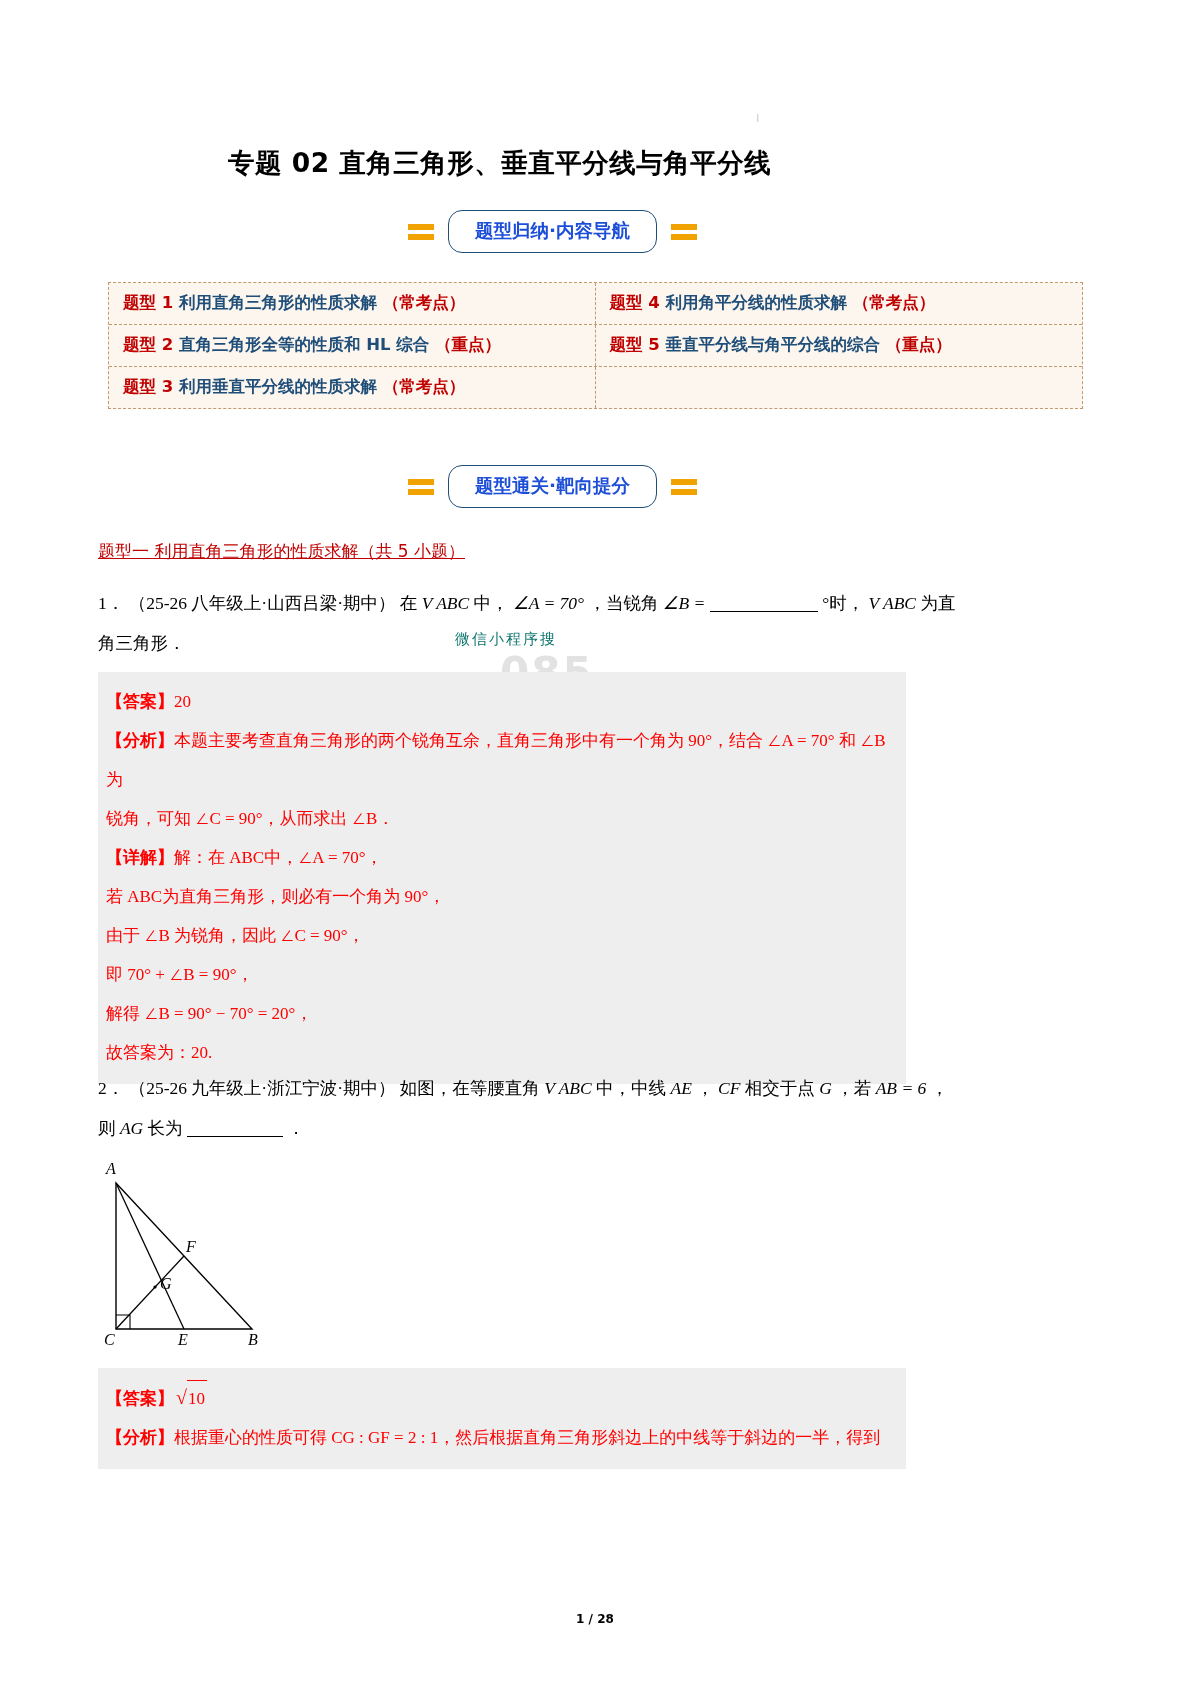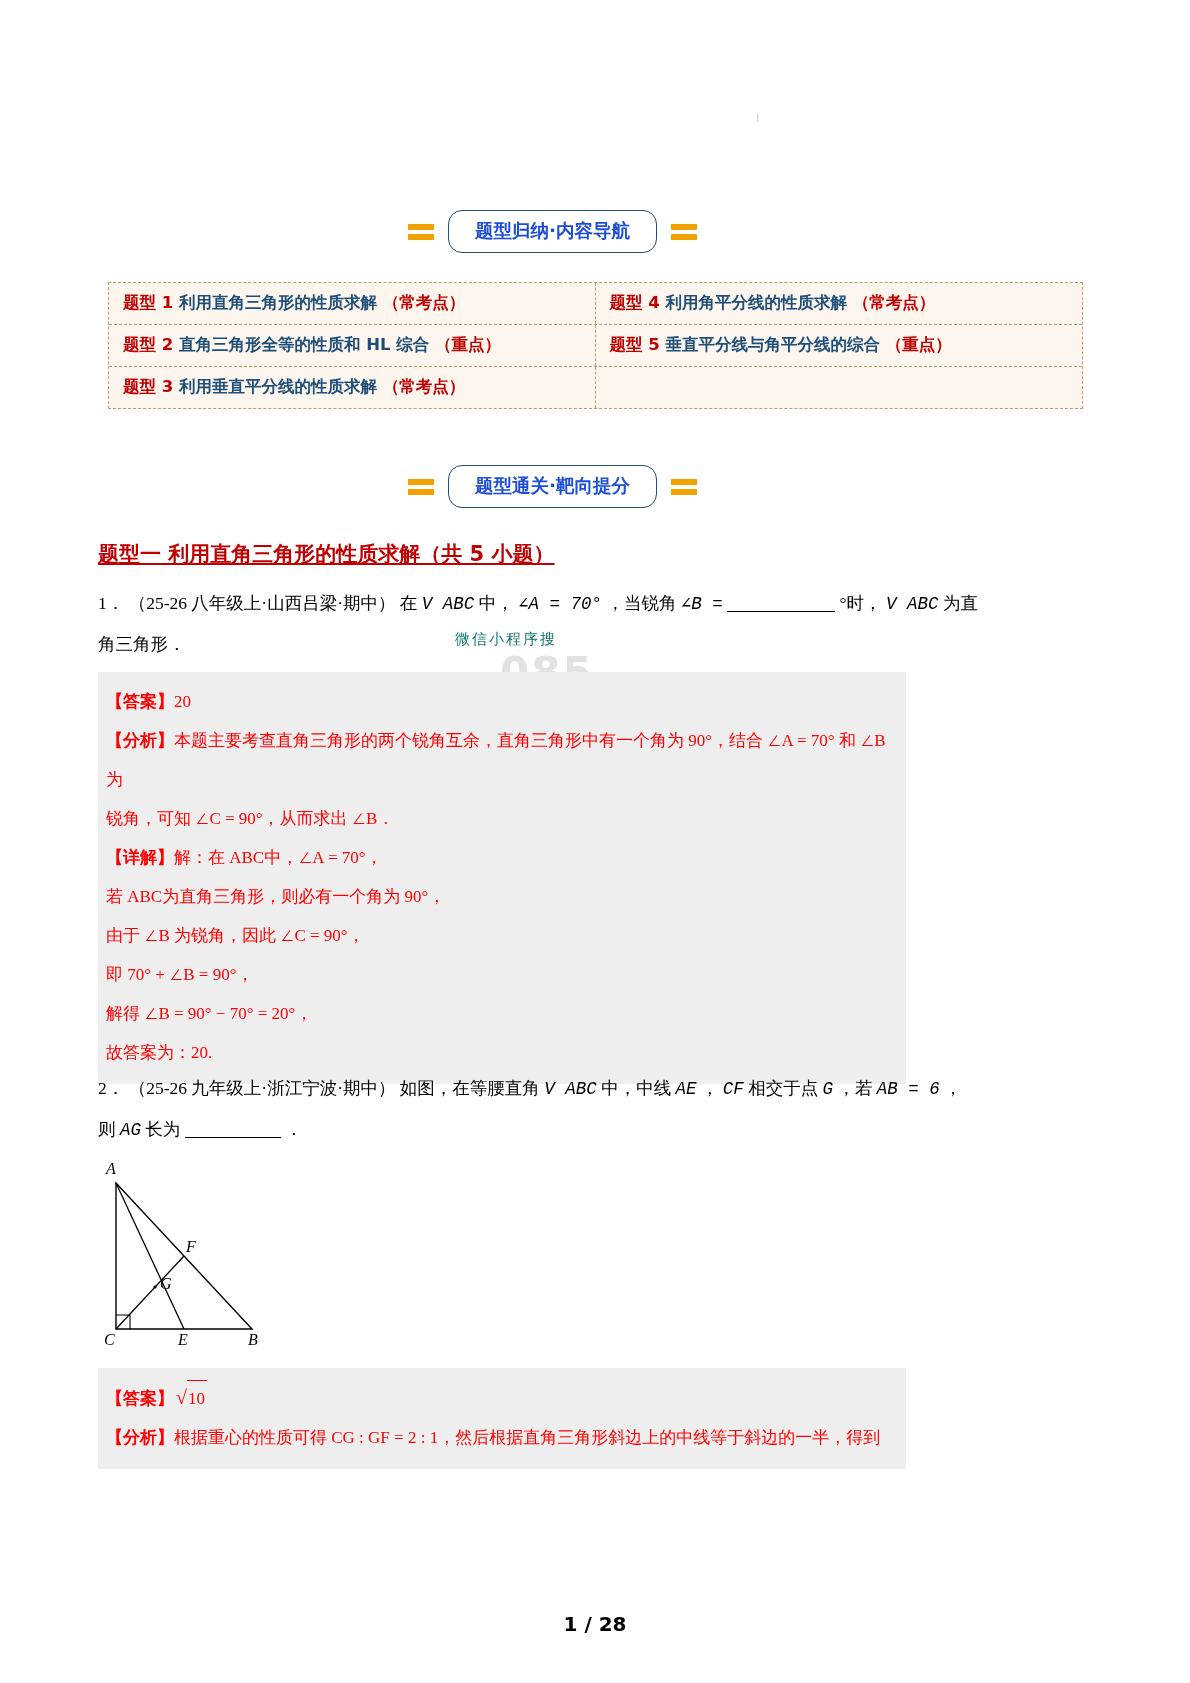--- a/index.html
+++ b/index.html
@@ -100,38 +100,38 @@
   .idx-label { color: #c00000; }
   .idx-text { color: #1f4e79; }
   .idx-tag { color: #c00000; }
   .index-cell.empty { min-height: 21px; }
   
   .qtype-head {
     position: absolute;
     left: 98px;
     top: 540px;
     font-family: "DejaVu Sans", sans-serif;
-    font-weight: bold;
-    font-size: 21px;
+    font-weight: normal;
+    font-size: 17px;
     color: #c00000;
     text-decoration: underline;
     white-space: nowrap;
   }
   
   .qblock {
     position: absolute;
     left: 98px;
     width: 995px;
   }
   .qline {
     font-size: 17.5px;
     line-height: 40px;
     color: #000;
   }
-  .qline .mi { font-family: Liberation Mono, monospace; font-style: italic; text-align: center; }
+  .qline .mi { font-family: Liberation Serif, serif; font-style: italic; text-align: center; }
   .blank-line {
     display: inline-block;
     border-bottom: 1.2px solid #000;
     height: 17px;
     vertical-align: -3px;
   }
   
   .ansbox {
     position: absolute;
     left: 98px;
@@ -197,30 +197,31 @@
   }
   
   .footer {
     position: absolute;
     left: 0;
     top: 1612px;
     width: 1190px;
     text-align: center;
     font-family: "DejaVu Sans", sans-serif;
     font-weight: bold;
-    font-size: 20px;
+    font-size: 12px;
   }
 </style>
 </head>
 <body>
 
 <div class="page">
 
   <div class="tiny-mark">|</div>
 
+  <div class="doc-title">专题 02  直角三角形、垂直平分线与角平分线</div>
 
   <div class="banner" style="left:408px; top:210px;">
     <span class="eqbars">
         <i></i>
         <i></i>
       </span>
     <span class="banner-box">题型归纳·内容导航</span>
     <span class="eqbars">
         <i></i>
         <i></i>

